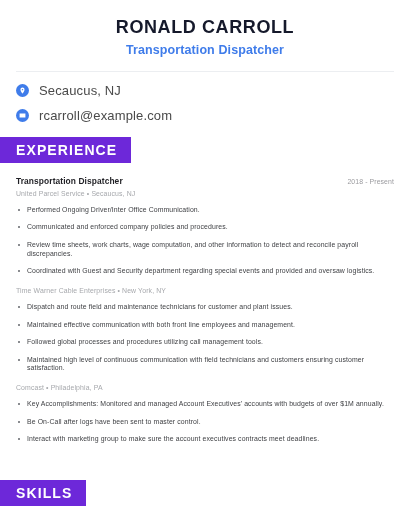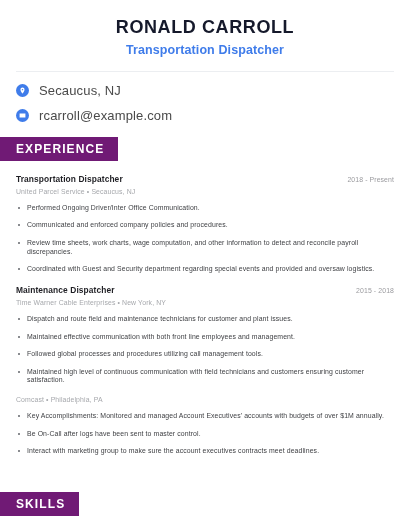--- a/index.html
+++ b/index.html
@@ -70,23 +70,23 @@
   .cicon svg { display: block; }
   .ctext {
     font-size: 13px;
     color: #4a4a4a;
     letter-spacing: 0.15px;
   }
 
   
   .band {
     display: inline-block;
-    background: #701a75;
+    background: #6d28d9;
     color: #ffffff;
-    font-size: 12px;
+    font-size: 14px;
     font-weight: bold;
     letter-spacing: 1.1px;
     padding: 5px 14px 5px 16px;
   }
   .section-exp { margin-top: 14px; }
   .section-skills { margin-top: 36px; }
 
   
   .exp-body {
     padding: 0 16px;
@@ -189,24 +189,20 @@
         <div class="job-company">United Parcel Service  •  Secaucus, NJ</div>
         <ul class="bullets">
           <li>Performed Ongoing Driver/Inter Office Communication.</li>
           <li>Communicated and enforced company policies and procedures.</li>
           <li>Review time sheets, work charts, wage computation, and other information to detect and reconcile payroll discrepancies.</li>
           <li>Coordinated with Guest and Security department regarding special events and provided and oversaw logistics.</li>
         </ul>
       </div>
 
       <div class="job">
-        <div class="job-head">
-          <span class="job-title">Maintenance Dispatcher</span>
-          <span class="job-dates">2015 - 2018</span>
-        </div>
         <div class="job-company">Time Warner Cable Enterprises  •  New York, NY</div>
         <ul class="bullets">
           <li>Dispatch and route field and maintenance technicians for customer and plant issues.</li>
           <li>Maintained effective communication with both front line employees and management.</li>
           <li>Followed global processes and procedures utilizing call management tools.</li>
           <li>Maintained high level of continuous communication with field technicians and customers ensuring customer satisfaction.</li>
         </ul>
       </div>
 
       <div class="job">

